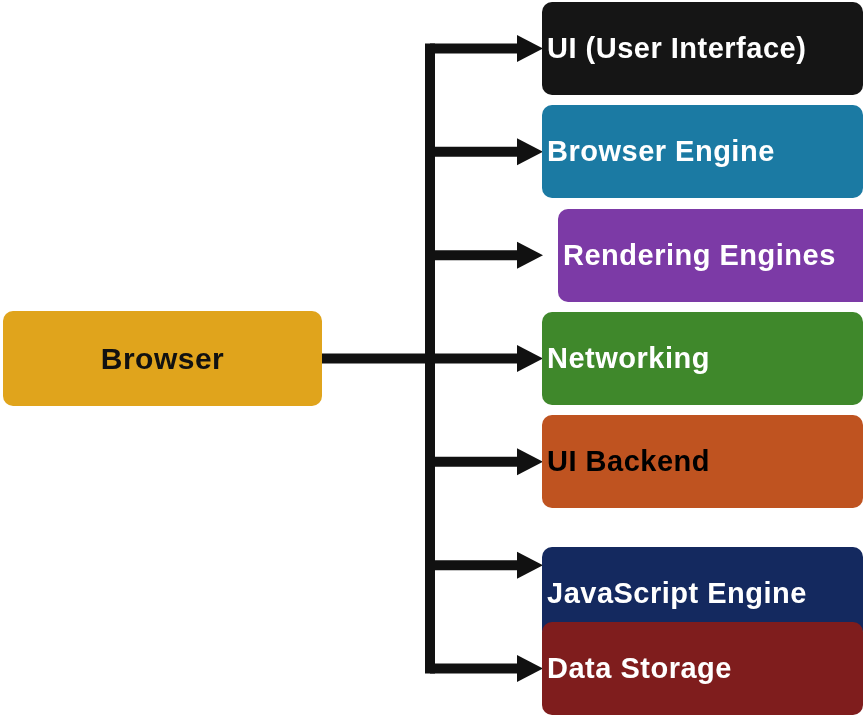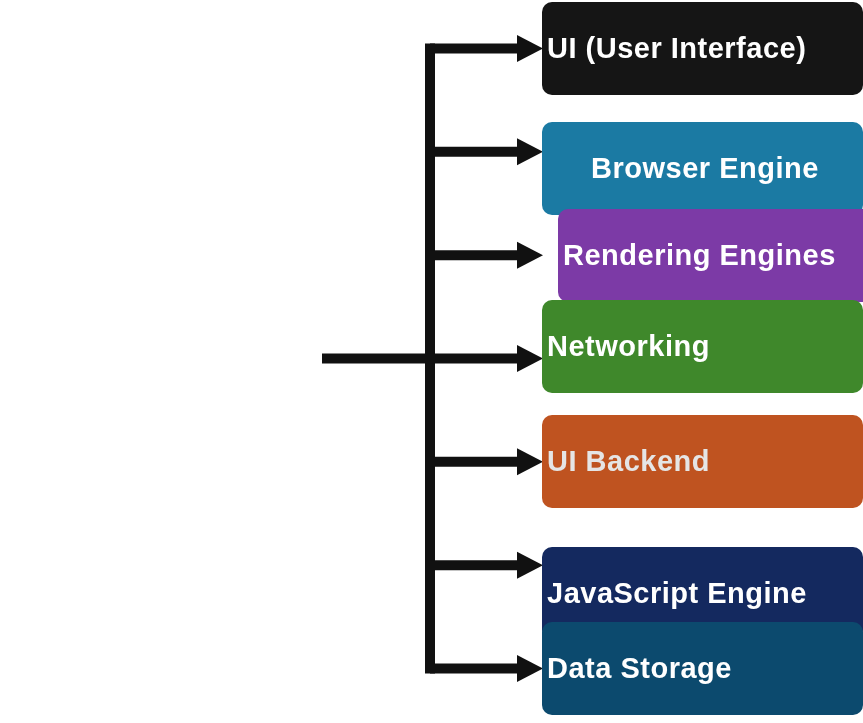--- a/index.html
+++ b/index.html
@@ -74,44 +74,47 @@
       <line x1="430" y1="358.49" x2="521" y2="358.49" stroke="#111111" stroke-width="10"></line>
       <polygon points="543,358.49 517,344.99 517,371.99" fill="#111111"></polygon>
       <line x1="430" y1="461.82" x2="521" y2="461.82" stroke="#111111" stroke-width="10"></line>
       <polygon points="543,461.82 517,448.32 517,475.32" fill="#111111"></polygon>
       <line x1="430" y1="565.15" x2="521" y2="565.15" stroke="#111111" stroke-width="10"></line>
       <polygon points="543,565.15 517,551.65 517,578.65" fill="#111111"></polygon>
       <line x1="430" y1="668.48" x2="521" y2="668.48" stroke="#111111" stroke-width="10"></line>
       <polygon points="543,668.48 517,654.98 517,681.98" fill="#111111"></polygon>
     </svg>
 
+  <div class="node" id="root-node" style="background: rgb(224, 164, 28);">
+    <span class="node-label" style="color: rgb(17, 17, 17);">Browser</span>
+  </div>
 
   <div id="components">
     <div class="node component-node" style="top: 2px; background: rgb(21, 21, 21);">
       <span class="node-label" style="color: rgb(255, 255, 255);">UI (User Interface)</span>
     </div>
 
-    <div class="node component-node" style="top: 122px; background: rgb(27, 122, 163); justify-content: center;">
+    <div class="node component-node" style="top: 105px; background: rgb(27, 122, 163);">
       <span class="node-label" style="color: rgb(255, 255, 255);">Browser Engine</span>
     </div>
 
     <div class="node component-node" style="top: 209px; background: rgb(124, 58, 166); margin-left: 16px;">
       <span class="node-label" style="color: rgb(255, 255, 255);">Rendering Engines</span>
     </div>
 
-    <div class="node component-node" style="top: 300px; background: rgb(63, 136, 43);">
+    <div class="node component-node" style="top: 312px; background: rgb(63, 136, 43);">
       <span class="node-label" style="color: rgb(255, 255, 255);">Networking</span>
     </div>
 
     <div class="node component-node" style="top: 415px; background: rgb(191, 83, 32);">
-      <span class="node-label" style="color: #e5e5e5; text-align: center;">UI Backend</span>
+      <span class="node-label" style="color: #000000; text-align: center;">UI Backend</span>
     </div>
 
     <div class="node component-node" style="top: 547px; background: rgb(20, 41, 95);">
       <span class="node-label" style="color: rgb(255, 255, 255);">JavaScript Engine</span>
     </div>
 
-    <div class="node component-node" style="top: 622px; background: #0c4a6e;">
+    <div class="node component-node" style="top: 622px; background: #7f1d1d;">
       <span class="node-label" style="color: rgb(255, 255, 255);">Data Storage</span>
     </div>
   </div>
 
 </div>
 
 </body></html>

